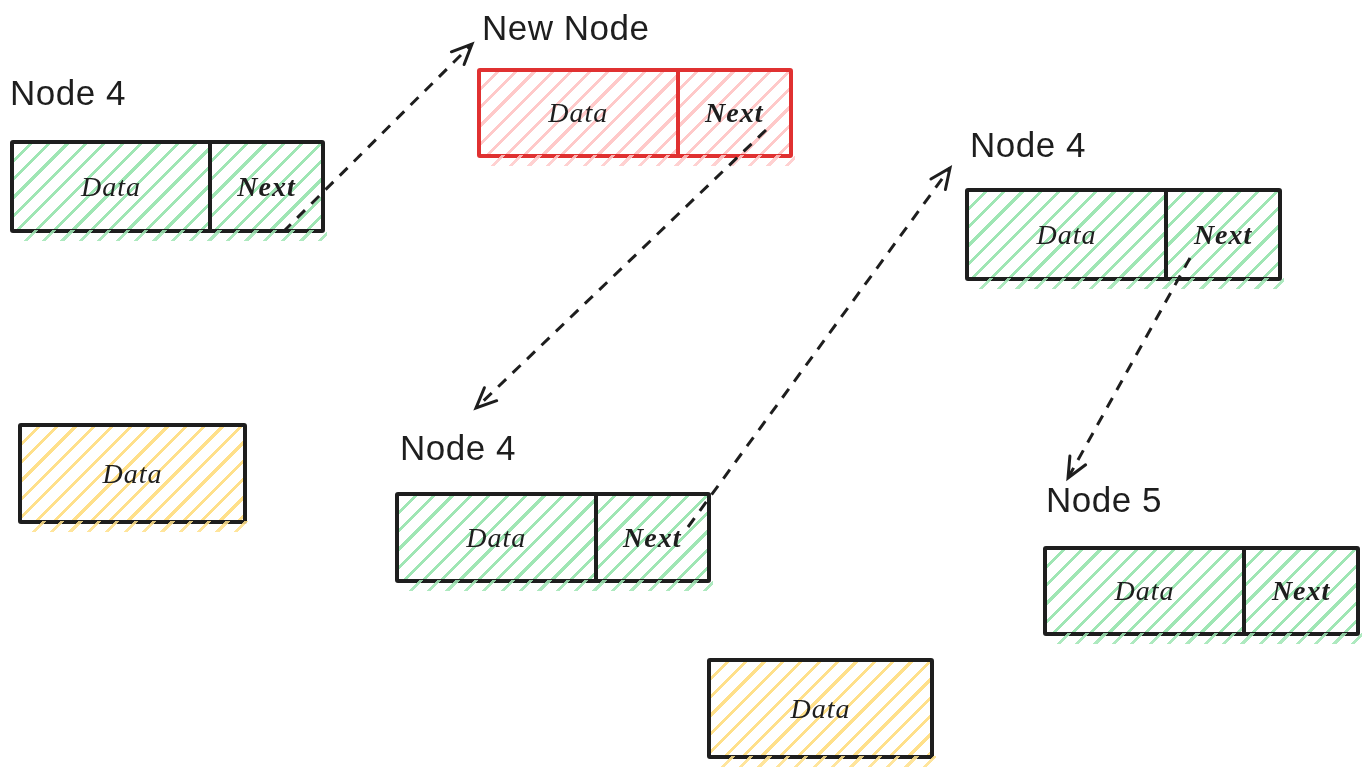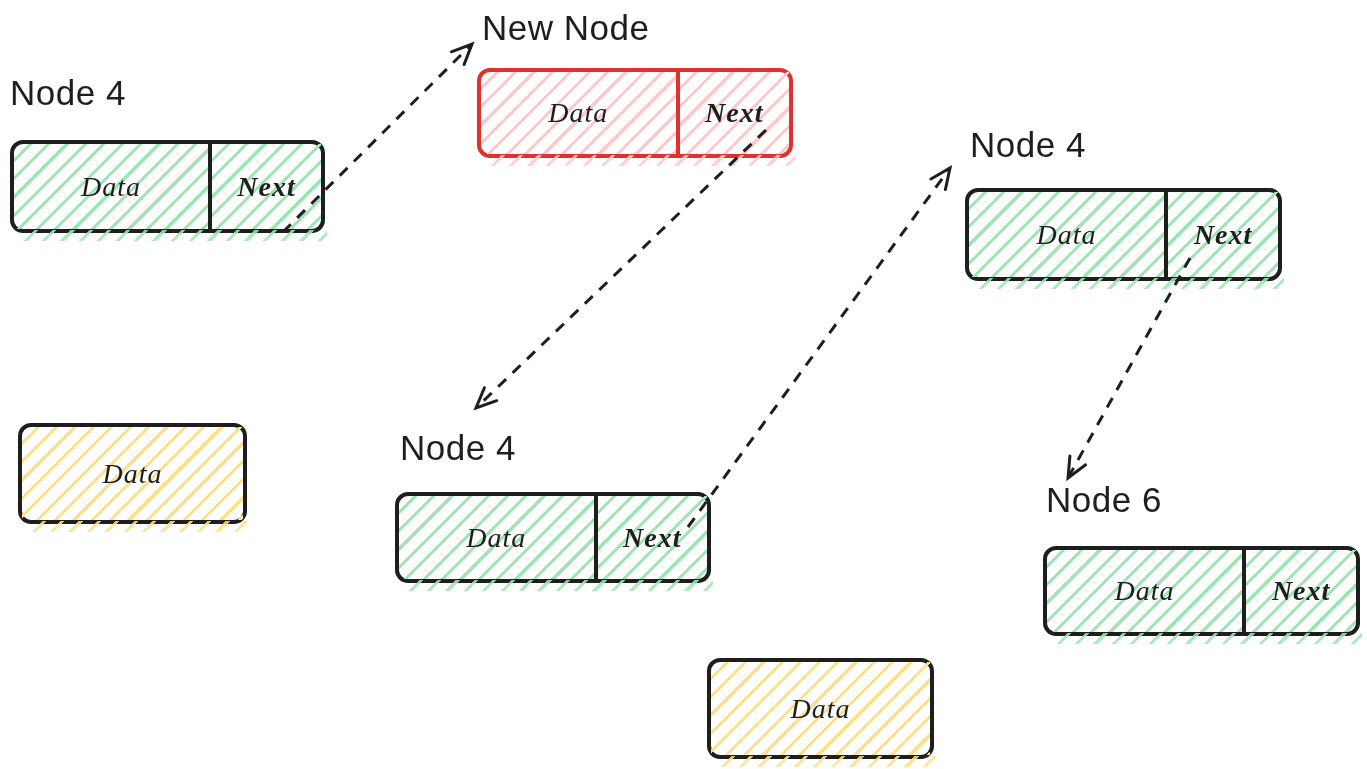--- a/index.html
+++ b/index.html
@@ -16,21 +16,21 @@
     position:relative;width:1367px;height:769px;overflow:hidden;
     background:var(--background);
   }
   .node-label{
     position:absolute;
     font-size:35px;line-height:1.1;color:var(--stroke);
     white-space:nowrap;letter-spacing:0.5px;
   }
   .box{
     position:absolute;display:flex;box-sizing:border-box;
-    border:4px solid var(--stroke);border-radius:13px;
+    border:4px solid var(--stroke);border-radius:3px;
     background:var(--background);
   }
   .box::after{ 
     content:"";position:absolute;left:6px;right:-6px;bottom:-12px;height:11px;
     background:repeating-linear-gradient(135deg,transparent 0 10px,var(--hatch) 10px 13px);
     opacity:.85;pointer-events:none;
   }
   .cell{
     flex:1 1 auto;display:flex;align-items:center;justify-content:center;
     background:repeating-linear-gradient(135deg,transparent 0 10px,var(--hatch) 10px 13px);
@@ -70,21 +70,21 @@
     <g>
       <path class="arrow-line" d="M1190,258 L1068,478"></path>
       <path class="arrow-head" d="M1085.6,464.8 L1068,478 L1069.9,456.1"></path>
     </g>
   </svg>
 
   <div class="node-label" style="left:10px;top:74px">Node 4</div>
   <div class="node-label" style="left:482px;top:9px">New Node</div>
   <div class="node-label" style="left:400px;top:429px">Node 4</div>
   <div class="node-label" style="left:970px;top:126px">Node 4</div>
-  <div class="node-label" style="left:1046px;top:481px">Node 6</div>
+  <div class="node-label" style="left:1046px;top:481px">Node 5</div>
 
   <div class="box green" style="left:10px;top:140px;width:315px;height:93px">
     <div class="cell cell-data">
       <span class="cell-text">Data</span>
     </div>
     <div class="cell cell-next">
       <span class="cell-text">Next</span>
     </div>
   </div>
 

